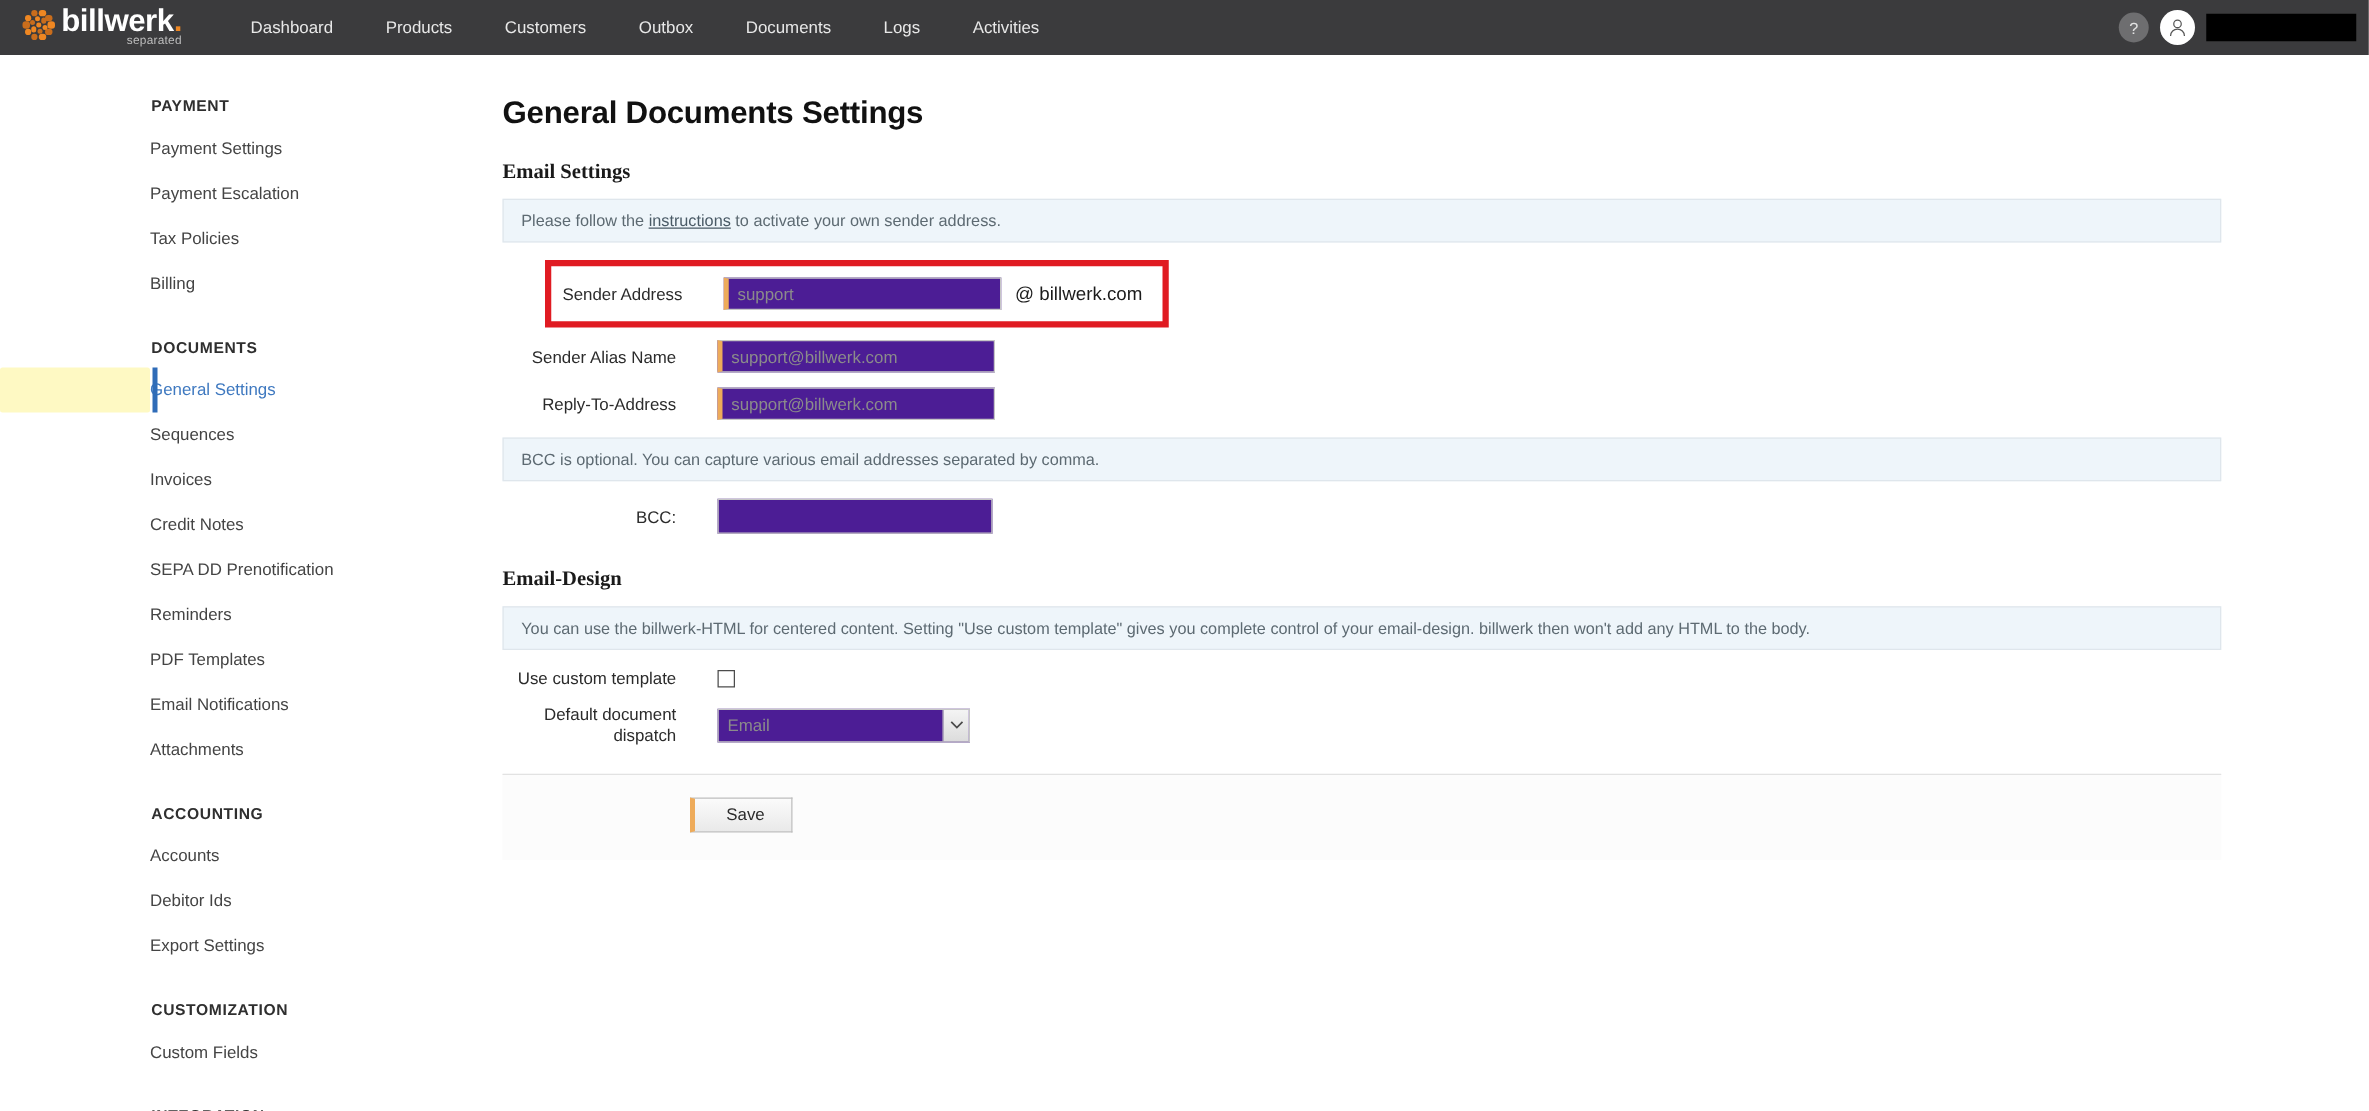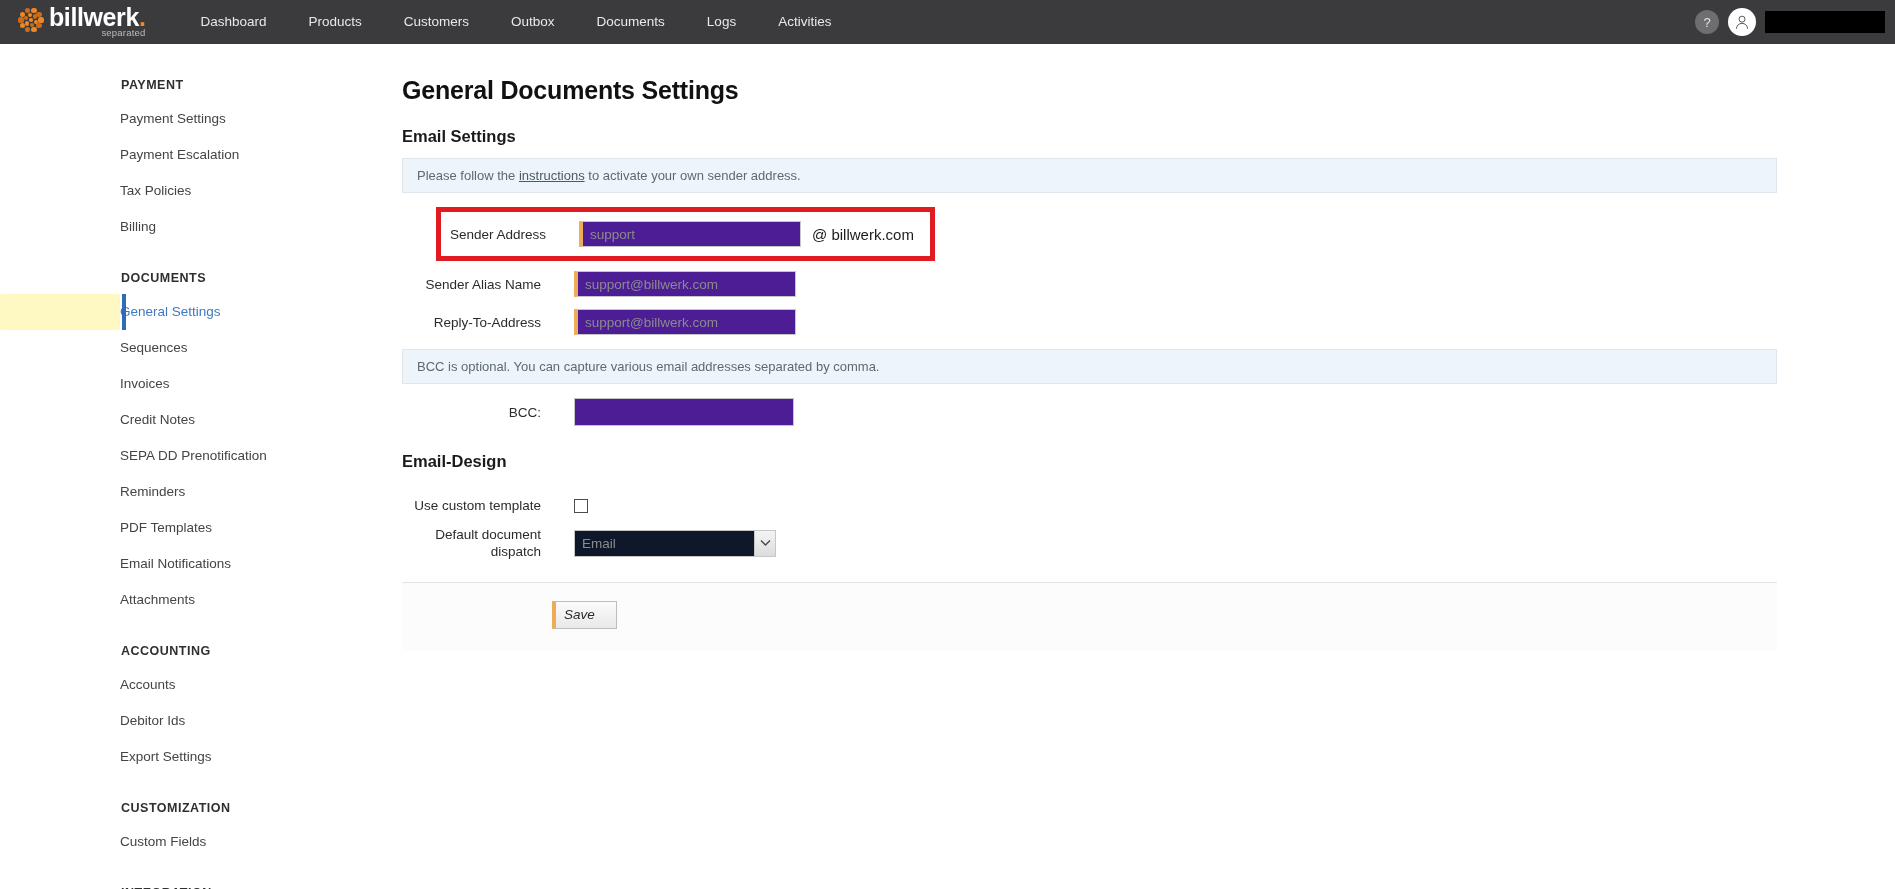--- a/index.html
+++ b/index.html
@@ -87,20 +87,21 @@
 
   
   .main { position: absolute; left: 402px; top: 0; width: 1375px; padding-top: 32px; }
   .page-title {
     font-size: 25px; font-weight: bold; color: #111111;
     margin: 0 0 22px 0; letter-spacing: -0.2px;
   }
   .section-title {
     font-size: 16.5px; font-weight: bold; color: #1a1a1a;
     margin: 0 0 12px 0;
+    font-family: Liberation Serif, serif;
   }
   .section-title.spaced { margin-top: 26px; }
 
   .info-banner {
     background: #eef5fa; border: 1px solid #dfe6ec;
     padding: 9px 14px; font-size: 13px; color: #5d6a72;
     margin-bottom: 0;
   }
   .info-banner a { color: #4a5a66; text-decoration: underline; cursor: pointer; }
 
@@ -130,42 +131,42 @@
   }
   .hl-box .form-label { width: 138px; }
 
   .cb {
     width: 14px; height: 14px; border: 1px solid #4c4c4c;
     background: #ffffff; cursor: pointer; display: inline-block;
   }
   .sel-wrap { position: relative; width: 202px; height: 27px; }
   .sel {
     width: 202px; height: 27px; border: 1px solid #c6c6c6;
-    background: #0f172a; font-size: 13.5px; color: #8b8b8b;
+    background: #4c1d95; font-size: 13.5px; color: #8b8b8b;
     padding: 0 12px 0 7px; appearance: none; -webkit-appearance: none;
     font-family: "Liberation Sans", sans-serif; outline: none; cursor: pointer;
   }
   .sel-arrow {
     position: absolute; right: 1px; top: 1px; width: 21px; height: 25px;
     background: linear-gradient(#f4f4f4, #dcdcdc);
     border-left: 1px solid #c6c6c6;
     display: flex; align-items: center; justify-content: center;
     pointer-events: none;
   }
   .sel-arrow svg { display: block; }
 
   .footer-panel {
     margin-top: 22px; border-top: 1px solid #e2e2e2;
     background: #fcfcfc; padding: 18px 0 22px 150px;
   }
   .save-btn {
     border: 1px solid #bdbdbd; border-left: 4px solid #eeab5a;
     background: linear-gradient(#fbfbfb, #e9e9e9);
-    font-size: 13.5px; color: #2b2b2b; padding: 5px 21px 6px 8px;
-    cursor: pointer; font-family: "Liberation Sans", sans-serif; font-style: italic;
+    font-size: 13.5px; color: #2b2b2b; padding: 5px 21px 6px 25px;
+    cursor: pointer; font-family: "Liberation Sans", sans-serif;
   }
 </style>
 </head>
 <body>
 
 <div class="navbar">
 
   <div class="brand">
     <div class="brand-dots">
         <i style="width: 5.2px; height: 5.2px; left: 20.4px; top: 10.4px; background: rgb(239, 135, 34);"></i>
@@ -279,20 +280,21 @@
 
     <div class="form-area">
       <div class="form-row">
         <div class="form-label">BCC:</div>
         <input class="inp plain" type="text" value="" style="">
       </div>
     </div>
 
     <div class="section-title spaced">Email-Design</div>
 
+    <div class="info-banner">You can use the billwerk-HTML for centered content. Setting "Use custom template" gives you complete control of your email-design. billwerk then won't add any HTML to the body.</div>
 
     <div class="form-area">
       <div class="form-row">
         <div class="form-label">Use custom template</div>
         <span class="cb"></span>
       </div>
 
       <div class="form-row">
         <div class="form-label two-line">
           <div>Default document</div>

